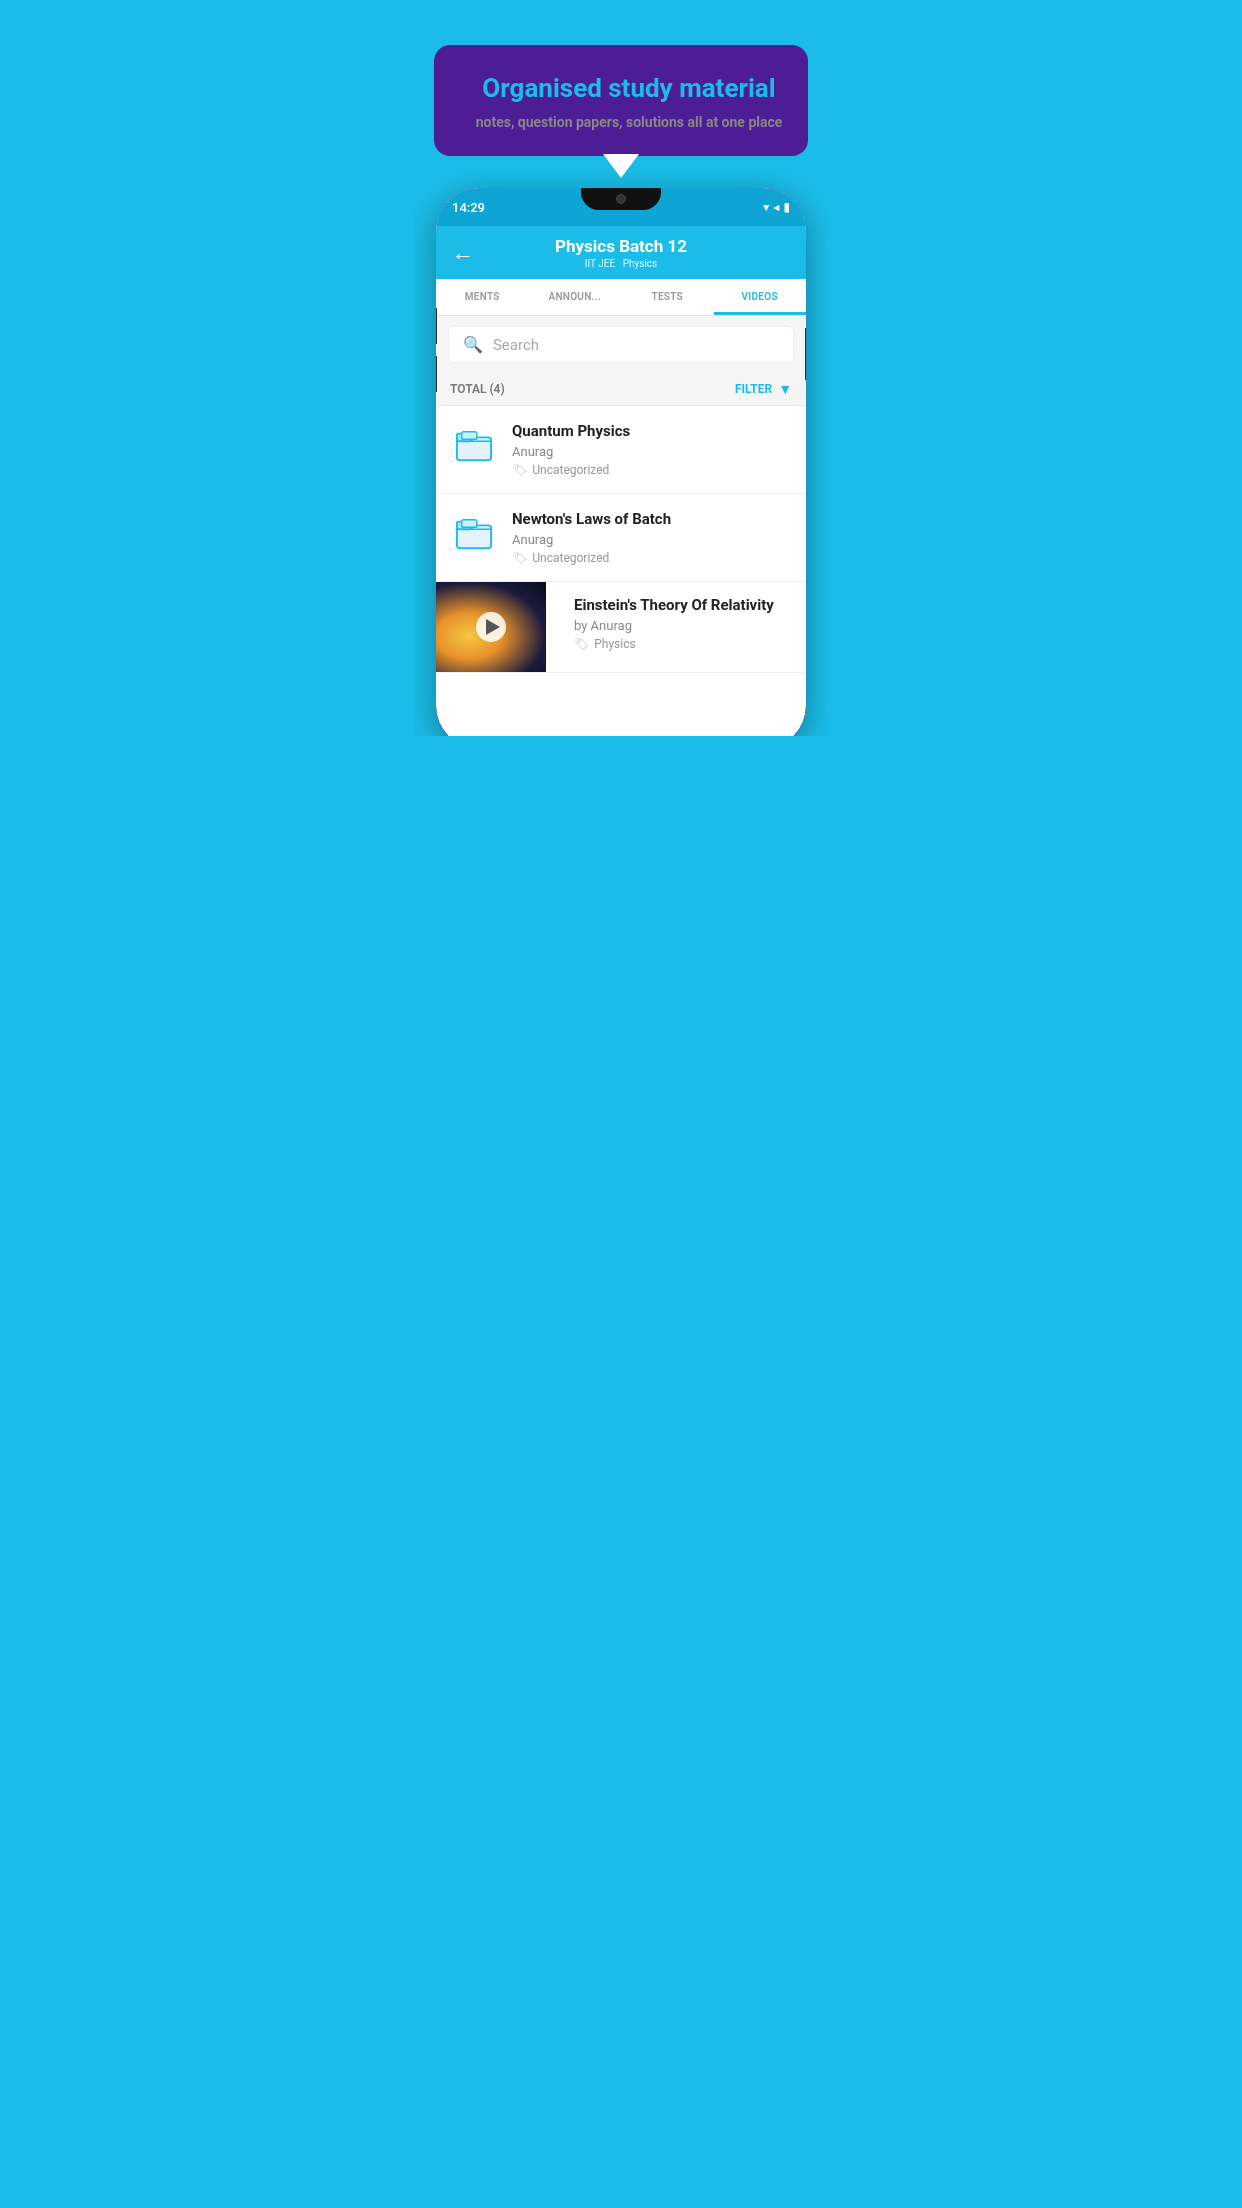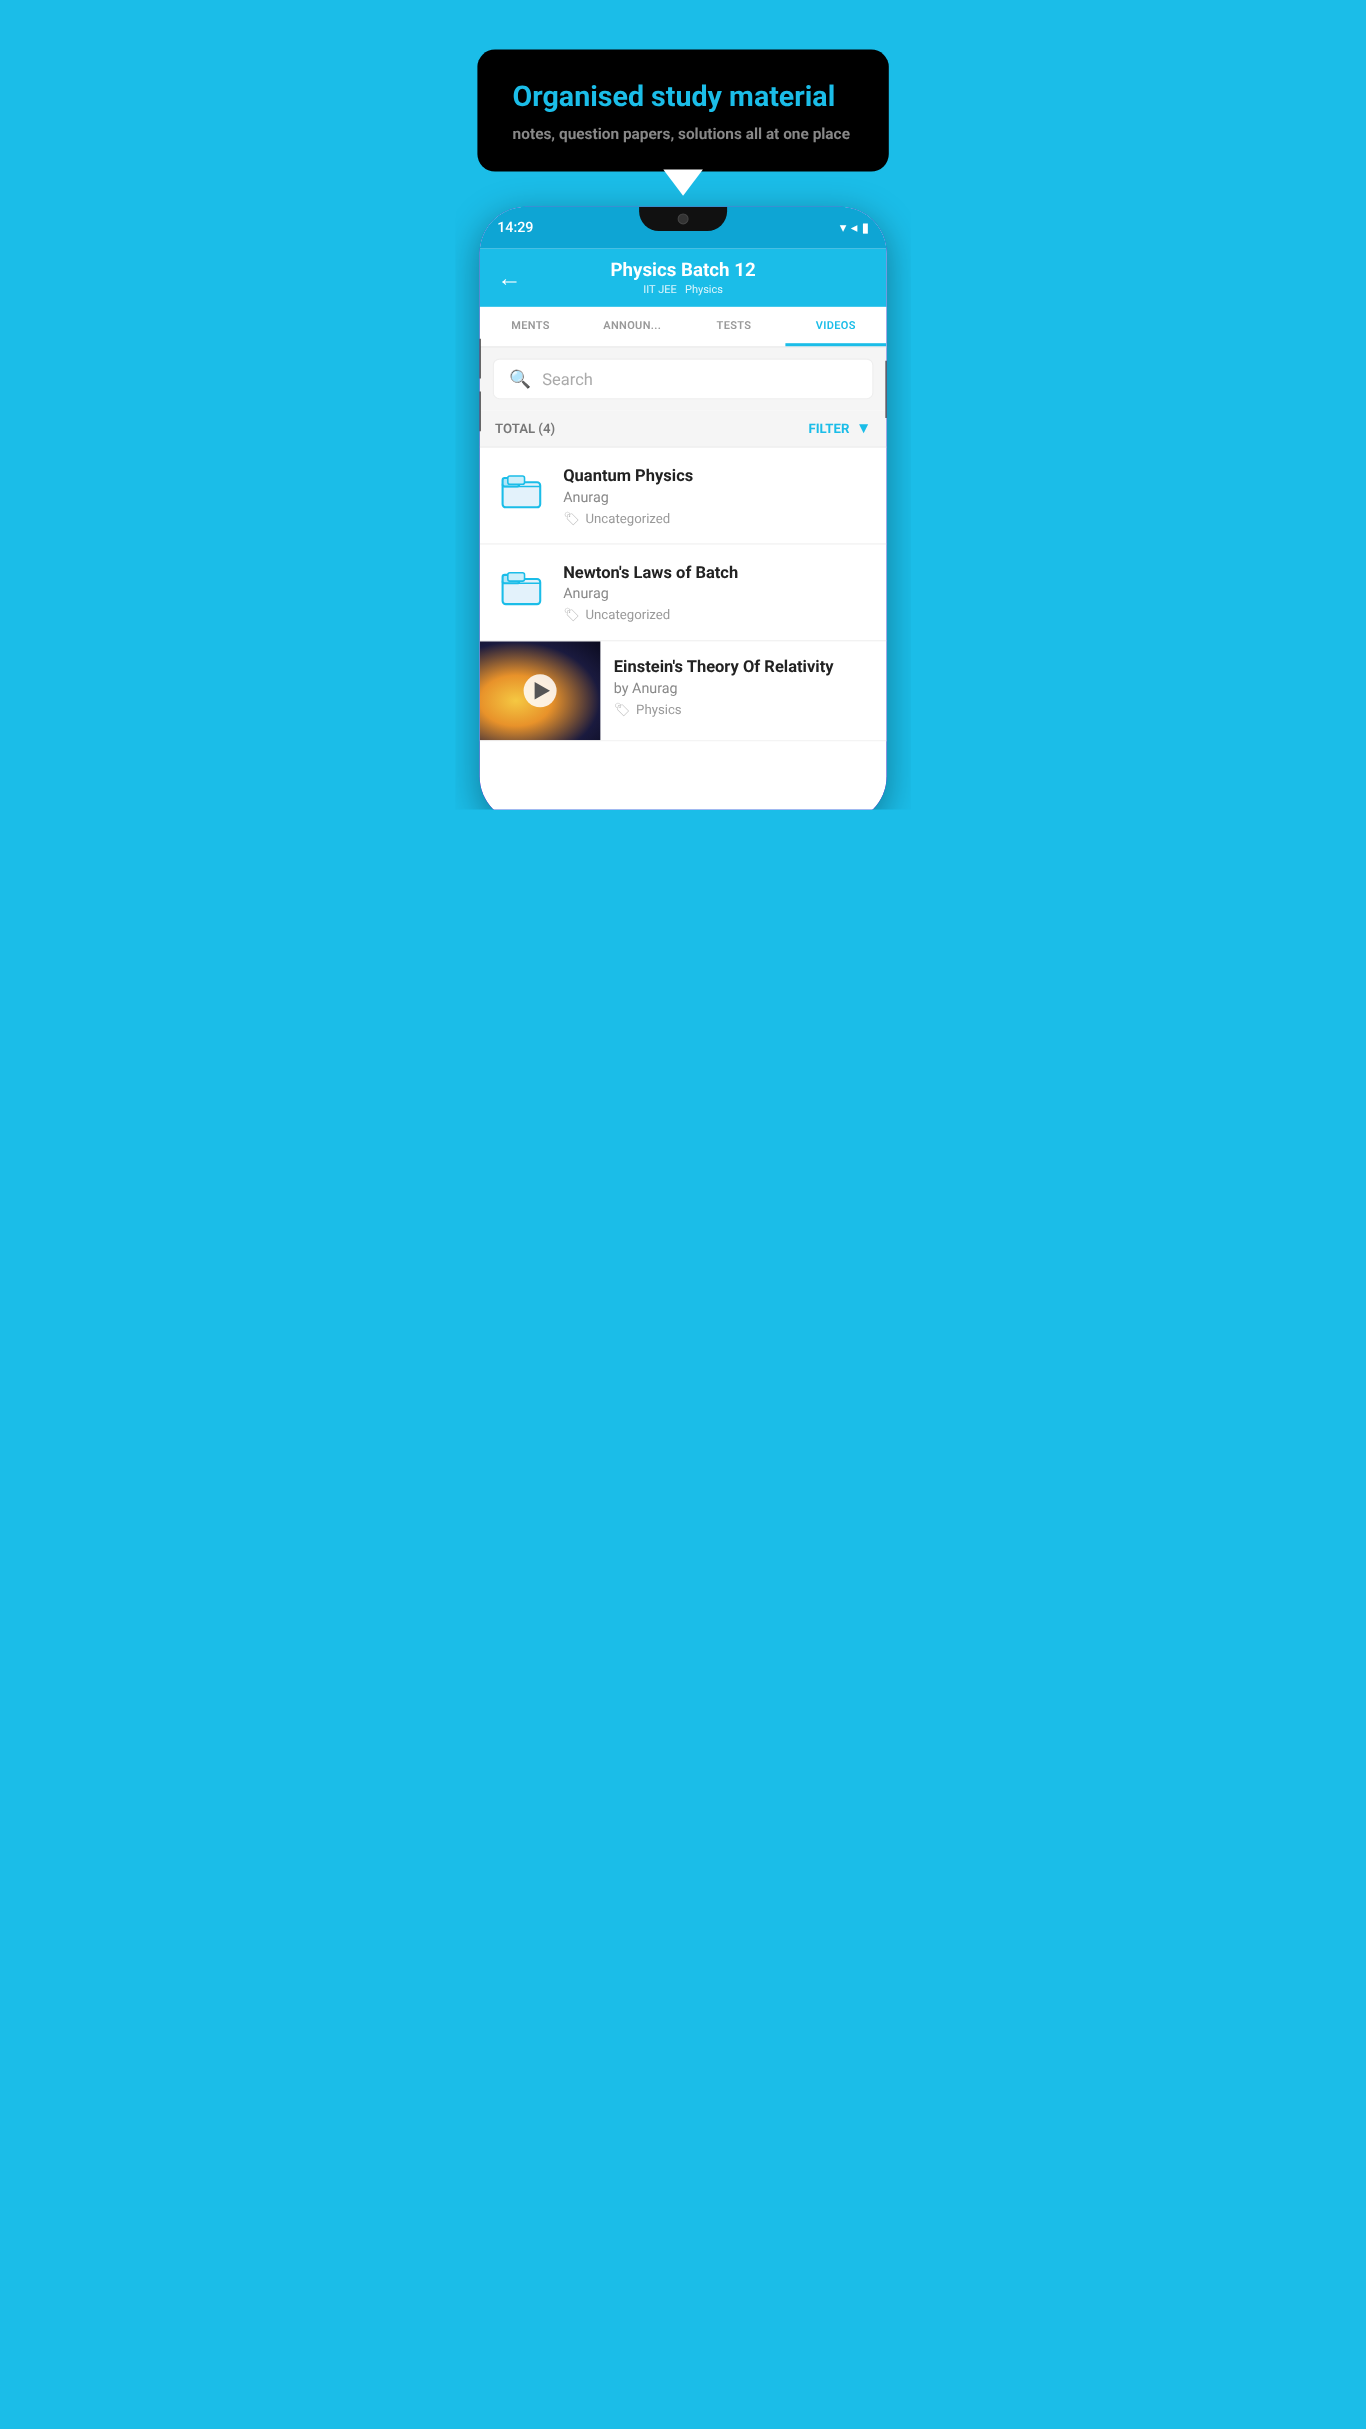--- a/index.html
+++ b/index.html
@@ -18,24 +18,25 @@
     
     .speech-bubble-wrapper {
       position: absolute;
       top: 45px;
       left: 20px;
       right: 20px;
       z-index: 10;
     }
 
     .speech-bubble {
-      background: #000000;
+      background: #4c1d95;
       border-radius: 16px;
       padding: 28px 16px 26px 32px;
       position: relative;
+      text-align: center;
     }
 
     .speech-bubble::after {
       content: '';
       position: absolute;
       bottom: -22px;
       left: 50%;
       transform: translateX(-50%);
       width: 0;
       height: 0;
@@ -334,21 +335,21 @@
       width: 0;
       height: 0;
       border-top: 8px solid transparent;
       border-bottom: 8px solid transparent;
       border-left: 14px solid #555;
       margin-left: 3px;
     }
 
     .thumbnail-info {
       flex: 1;
-      padding: 14px 12px;
+      padding: 14px 28px;
     }
 
     .thumbnail-title {
       font-size: 15px;
       font-weight: 700;
       color: #222;
       margin-bottom: 4px;
     }
 
     .thumbnail-author {

